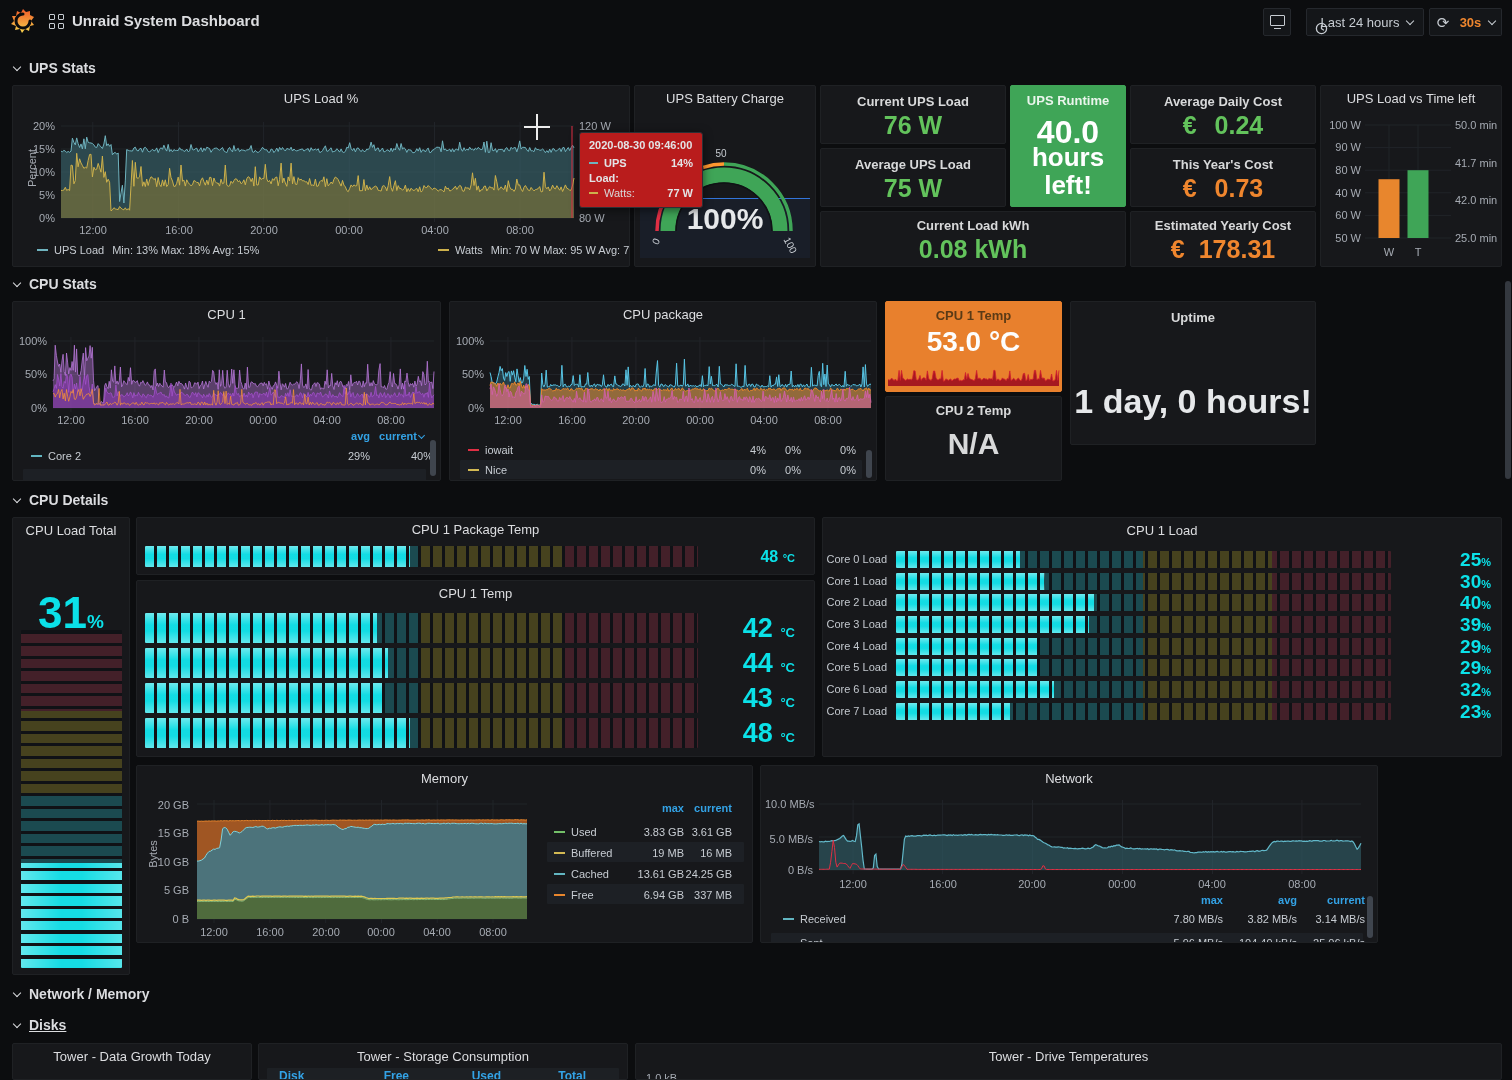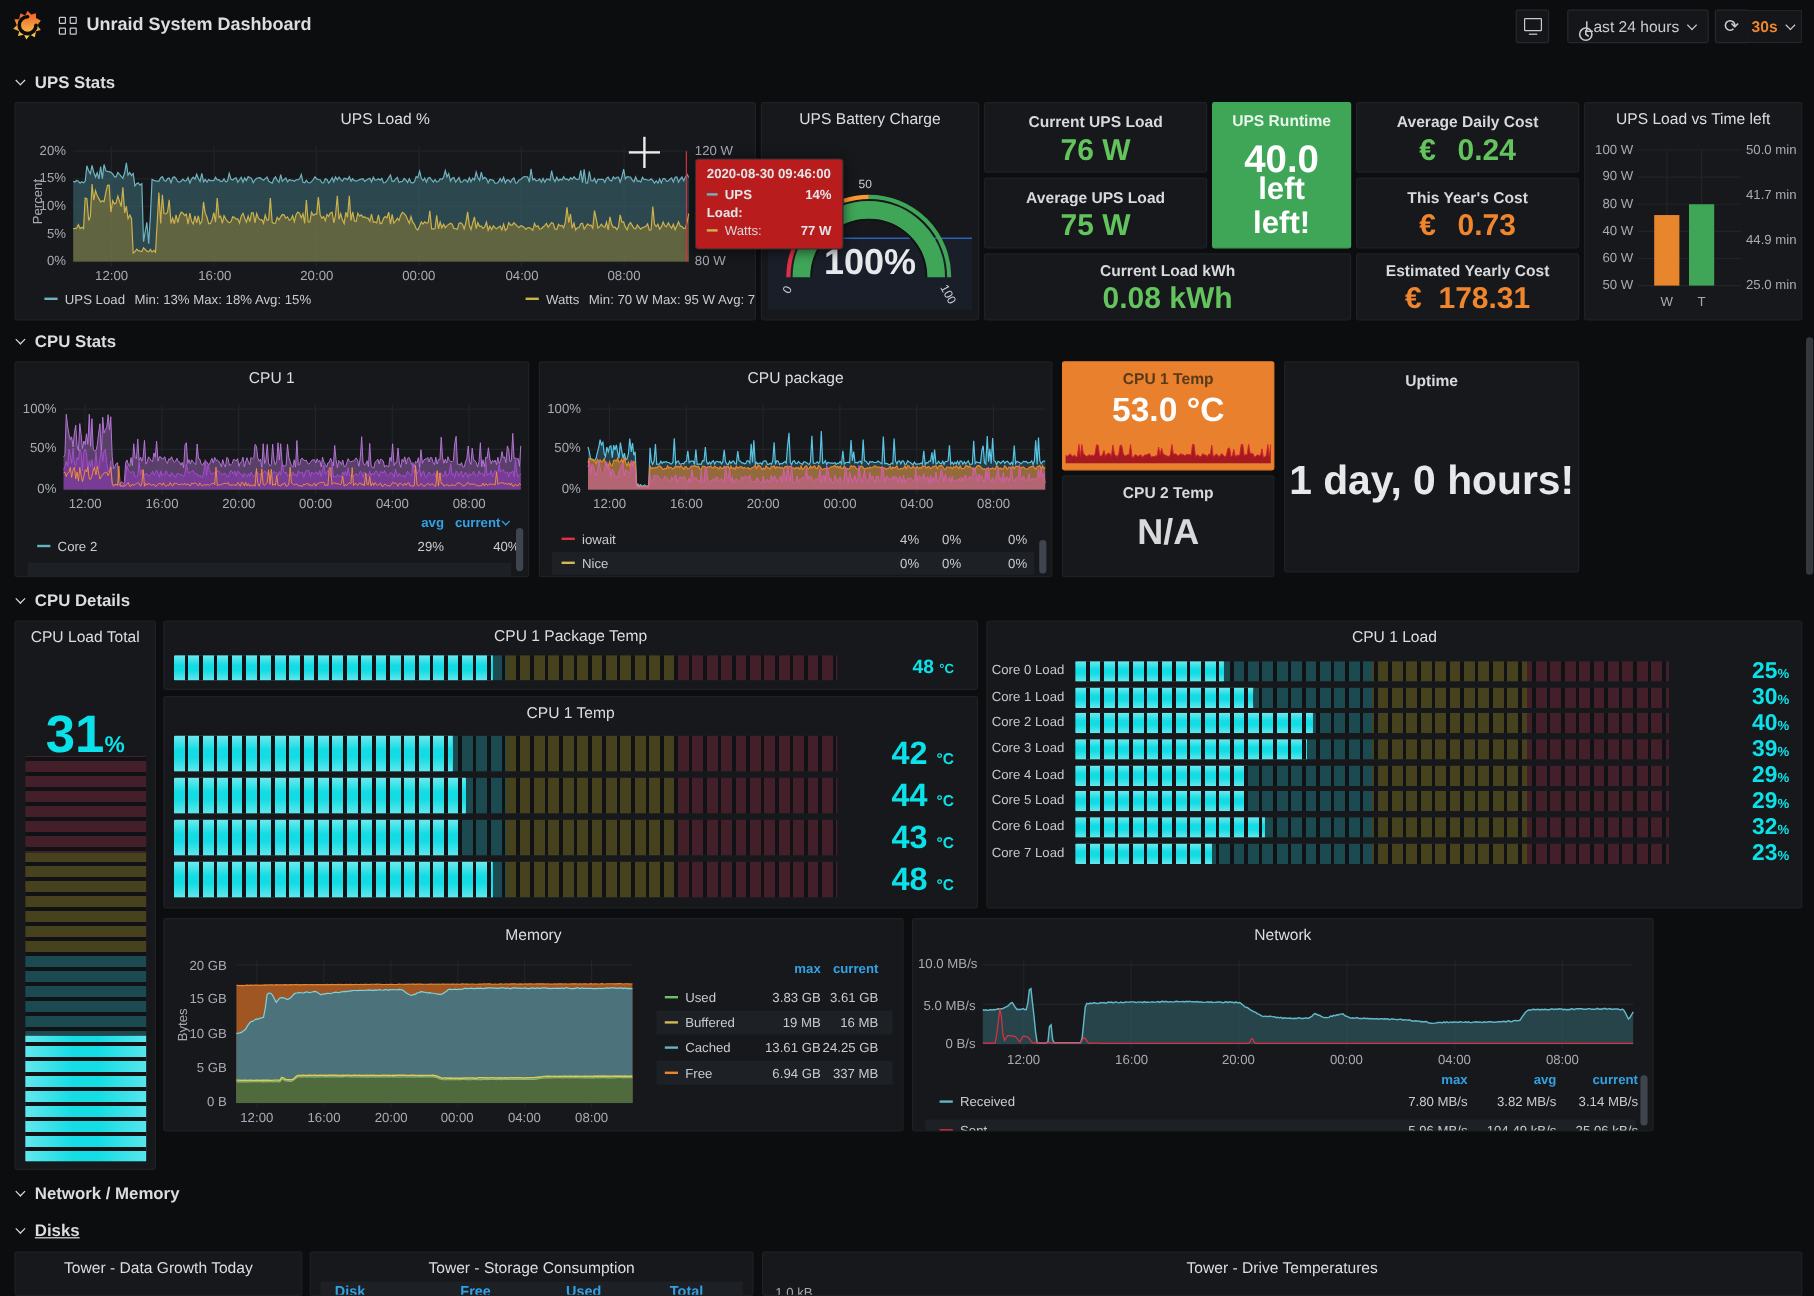--- a/index.html
+++ b/index.html
@@ -186,21 +186,21 @@
     <div class="statlab" style="top:8px;">Current UPS Load</div>
     <div class="statval green" style="top:25px;font-size:25px;">76 W</div>
   </div>
   <div class="panel" style="left:820px;top:148px;width:186px;height:59px;">
     <div class="statlab" style="top:8px;">Average UPS Load</div>
     <div class="statval green" style="top:25px;font-size:25px;">75 W</div>
   </div>
   <div class="panel" style="left:1010px;top:85px;width:116px;height:122px;background:#3fa557;border-color:#3fa557;">
     <div class="statlab" style="top:7px;color:#eaf5ec;">UPS Runtime</div>
     <div class="statval" style="top:28px;font-size:32px;color:#fff;">40.0</div>
-    <div class="statval" style="top:56px;font-size:26px;color:#fff;">left</div>
+    <div class="statval" style="top:56px;font-size:26px;color:#fff;">hours</div>
     <div class="statval" style="top:84px;font-size:26px;color:#fff;">left!</div>
   </div>
   <div class="panel" style="left:1130px;top:85px;width:186px;height:59px;">
     <div class="statlab" style="top:8px;">Average Daily Cost</div>
     <div class="statval green" style="top:25px;font-size:25px;display:flex;justify-content:center;gap:18px;">
         <span>€</span>
         <span>0.24</span>
       </div>
   </div>
   <div class="panel" style="left:1130px;top:148px;width:186px;height:59px;">
@@ -225,21 +225,21 @@
   <div class="panel" style="left:1320px;top:85px;width:182px;height:182px;">
     <div class="ptitle" style="left:8px;right:8px;">UPS Load vs Time left</div>
     <div class="t tr" style="left:2px;top:33px;width:38px;">100 W</div>
     <div class="t tr" style="left:2px;top:55px;width:38px;">90 W</div>
     <div class="t tr" style="left:2px;top:78px;width:38px;">80 W</div>
     <div class="t tr" style="left:2px;top:101px;width:38px;">40 W</div>
     <div class="t tr" style="left:2px;top:123px;width:38px;">60 W</div>
     <div class="t tr" style="left:2px;top:146px;width:38px;">50 W</div>
     <div class="t" style="left:134px;top:33px;width:48px;">50.0 min</div>
     <div class="t" style="left:134px;top:71px;width:48px;">41.7 min</div>
-    <div class="t" style="left:134px;top:108px;width:48px;">44.9 min</div>
+    <div class="t" style="left:134px;top:108px;width:48px;">42.0 min</div>
     <div class="t" style="left:134px;top:146px;width:48px;">25.0 min</div>
     <svg width="86" height="122" viewBox="0 0 86 122" style="left:44px;top:36px;">
         <line x1="0" x2="86" y1="3" y2="3" stroke="#212429" stroke-width="1"></line>
         <line x1="0" x2="86" y1="25.6" y2="25.6" stroke="#212429" stroke-width="1"></line>
         <line x1="0" x2="86" y1="48.2" y2="48.2" stroke="#212429" stroke-width="1"></line>
         <line x1="0" x2="86" y1="70.8" y2="70.8" stroke="#212429" stroke-width="1"></line>
         <line x1="0" x2="86" y1="93.4" y2="93.4" stroke="#212429" stroke-width="1"></line>
         <line x1="0" x2="86" y1="116" y2="116" stroke="#212429" stroke-width="1"></line>
         <line x1="24" x2="24" y1="3" y2="116" stroke="#212429" stroke-width="1"></line>
         <line x1="53" x2="53" y1="3" y2="116" stroke="#212429" stroke-width="1"></line>
@@ -331,21 +331,21 @@
     <div class="statval" style="top:24px;font-size:28px;color:#fdfdfd;">53.0 °C</div>
     <svg width="171" height="24" viewBox="0 0 171 24" style="left:2px;top:62px;">
         <path d="M0.0 15.6L1.2 16.2L2.5 15.5L3.7 14.1L4.9 15.6L6.2 16.5L7.4 15.0L8.6 16.9L9.8 16.5L11.1 6.4L12.3 16.4L13.5 6.4L14.8 14.3L16.0 14.9L17.2 16.5L18.5 15.8L19.7 14.9L20.9 15.8L22.1 15.1L23.4 16.1L24.6 13.9L25.8 6.7L27.1 7.0L28.3 15.8L29.5 16.2L30.8 14.8L32.0 11.4L33.2 16.4L34.4 14.5L35.7 13.7L36.9 14.0L38.1 16.3L39.4 6.9L40.6 14.2L41.8 15.7L43.1 16.4L44.3 14.4L45.5 7.0L46.7 7.0L48.0 13.9L49.2 15.7L50.4 16.0L51.7 14.7L52.9 15.1L54.1 6.4L55.4 17.2L56.6 17.1L57.8 14.9L59.1 15.4L60.3 16.4L61.5 15.6L62.7 14.9L64.0 17.1L65.2 15.7L66.4 15.0L67.7 15.1L68.9 14.2L70.1 14.1L71.4 17.0L72.6 16.3L73.8 16.9L75.0 15.7L76.3 16.1L77.5 8.5L78.7 15.2L80.0 9.5L81.2 14.1L82.4 15.0L83.7 15.6L84.9 16.1L86.1 16.7L87.3 14.8L88.6 6.4L89.8 14.7L91.0 14.2L92.3 14.4L93.5 16.2L94.7 15.3L96.0 14.0L97.2 15.1L98.4 14.8L99.6 16.1L100.9 14.4L102.1 15.0L103.3 14.7L104.6 15.4L105.8 6.4L107.0 6.4L108.3 16.7L109.5 15.2L110.7 15.2L111.9 16.8L113.2 16.0L114.4 13.9L115.6 15.1L116.9 15.2L118.1 16.7L119.3 14.4L120.6 14.8L121.8 6.9L123.0 16.6L124.3 15.7L125.5 14.3L126.7 15.2L127.9 16.8L129.2 15.0L130.4 14.0L131.6 15.8L132.9 16.9L134.1 14.9L135.3 9.7L136.6 9.3L137.8 16.5L139.0 15.9L140.2 10.5L141.5 17.0L142.7 15.2L143.9 15.6L145.2 15.0L146.4 6.4L147.6 6.4L148.9 15.8L150.1 14.7L151.3 15.2L152.5 6.4L153.8 13.9L155.0 14.2L156.2 14.1L157.5 17.1L158.7 16.0L159.9 15.0L161.2 15.6L162.4 15.7L163.6 10.0L164.8 17.0L166.1 16.8L167.3 15.2L168.5 6.4L169.8 16.4L171.0 6.4L171.0 22L0.0 22Z" fill="#9e1020" fill-opacity="0.92"></path>
         <path d="M0.0 15.6L1.2 16.2L2.5 15.5L3.7 14.1L4.9 15.6L6.2 16.5L7.4 15.0L8.6 16.9L9.8 16.5L11.1 6.4L12.3 16.4L13.5 6.4L14.8 14.3L16.0 14.9L17.2 16.5L18.5 15.8L19.7 14.9L20.9 15.8L22.1 15.1L23.4 16.1L24.6 13.9L25.8 6.7L27.1 7.0L28.3 15.8L29.5 16.2L30.8 14.8L32.0 11.4L33.2 16.4L34.4 14.5L35.7 13.7L36.9 14.0L38.1 16.3L39.4 6.9L40.6 14.2L41.8 15.7L43.1 16.4L44.3 14.4L45.5 7.0L46.7 7.0L48.0 13.9L49.2 15.7L50.4 16.0L51.7 14.7L52.9 15.1L54.1 6.4L55.4 17.2L56.6 17.1L57.8 14.9L59.1 15.4L60.3 16.4L61.5 15.6L62.7 14.9L64.0 17.1L65.2 15.7L66.4 15.0L67.7 15.1L68.9 14.2L70.1 14.1L71.4 17.0L72.6 16.3L73.8 16.9L75.0 15.7L76.3 16.1L77.5 8.5L78.7 15.2L80.0 9.5L81.2 14.1L82.4 15.0L83.7 15.6L84.9 16.1L86.1 16.7L87.3 14.8L88.6 6.4L89.8 14.7L91.0 14.2L92.3 14.4L93.5 16.2L94.7 15.3L96.0 14.0L97.2 15.1L98.4 14.8L99.6 16.1L100.9 14.4L102.1 15.0L103.3 14.7L104.6 15.4L105.8 6.4L107.0 6.4L108.3 16.7L109.5 15.2L110.7 15.2L111.9 16.8L113.2 16.0L114.4 13.9L115.6 15.1L116.9 15.2L118.1 16.7L119.3 14.4L120.6 14.8L121.8 6.9L123.0 16.6L124.3 15.7L125.5 14.3L126.7 15.2L127.9 16.8L129.2 15.0L130.4 14.0L131.6 15.8L132.9 16.9L134.1 14.9L135.3 9.7L136.6 9.3L137.8 16.5L139.0 15.9L140.2 10.5L141.5 17.0L142.7 15.2L143.9 15.6L145.2 15.0L146.4 6.4L147.6 6.4L148.9 15.8L150.1 14.7L151.3 15.2L152.5 6.4L153.8 13.9L155.0 14.2L156.2 14.1L157.5 17.1L158.7 16.0L159.9 15.0L161.2 15.6L162.4 15.7L163.6 10.0L164.8 17.0L166.1 16.8L167.3 15.2L168.5 6.4L169.8 16.4L171.0 6.4" fill="none" stroke="#d2202f" stroke-width="0.8"></path>
       </svg>
   </div>
   <div class="panel" style="left:885px;top:396px;width:177px;height:85px;">
     <div class="statlab" style="top:6px;">CPU 2 Temp</div>
     <div class="statval" style="top:30px;font-size:30px;color:#d8d9da;">N/A</div>
   </div>
-  <div class="panel" style="left:1070px;top:301px;width:246px;height:176px;">
+  <div class="panel" style="left:1070px;top:301px;width:246px;height:144px;">
     <div class="statlab" style="top:8px;">Uptime</div>
     <div class="statval" style="top:80px;font-size:34px;color:#e6e8ea;">1 day, 0 hours!</div>
   </div>
 
   <div class="panel" style="left:12px;top:517px;width:118px;height:458px;">
     <div class="ptitle" style="left:6px;right:6px;">CPU Load Total</div>
     <div class="statval" style="top:36px;font-size:44px;margin-top:34px;"><span class="cyan">31</span><span class="cyan" style="font-size:19px;font-weight:700;">%</span></div>
     <div class="gauge" style="left: 8px; top: 112px; width: 101px; height: 338px; background-image: repeating-linear-gradient(0deg, rgba(0, 0, 0, 0) 0px, rgba(0, 0, 0, 0) 9px, rgb(16, 18, 22) 9px, rgb(16, 18, 22) 12.5px), linear-gradient(90deg, rgba(255, 255, 255, 0.35) 0%, rgba(255, 255, 255, 0.03) 40%, rgba(255, 255, 255, 0.03) 60%, rgba(255, 255, 255, 0.3) 100%), linear-gradient(0deg, rgb(14, 219, 227) 0px, rgb(14, 219, 227) 31%, rgb(27, 74, 80) 31%, rgb(27, 74, 80) 51%, rgb(70, 66, 30) 51%, rgb(70, 66, 30) 76%, rgb(67, 32, 41) 76%, rgb(67, 32, 41) 100%); background-size: 100% 100%, 100% 31%, 100% 100%; background-position: 0px 0px, 0px 100%, 0px 0px; background-repeat: repeat-y, no-repeat, no-repeat;"></div>
   </div>
 

